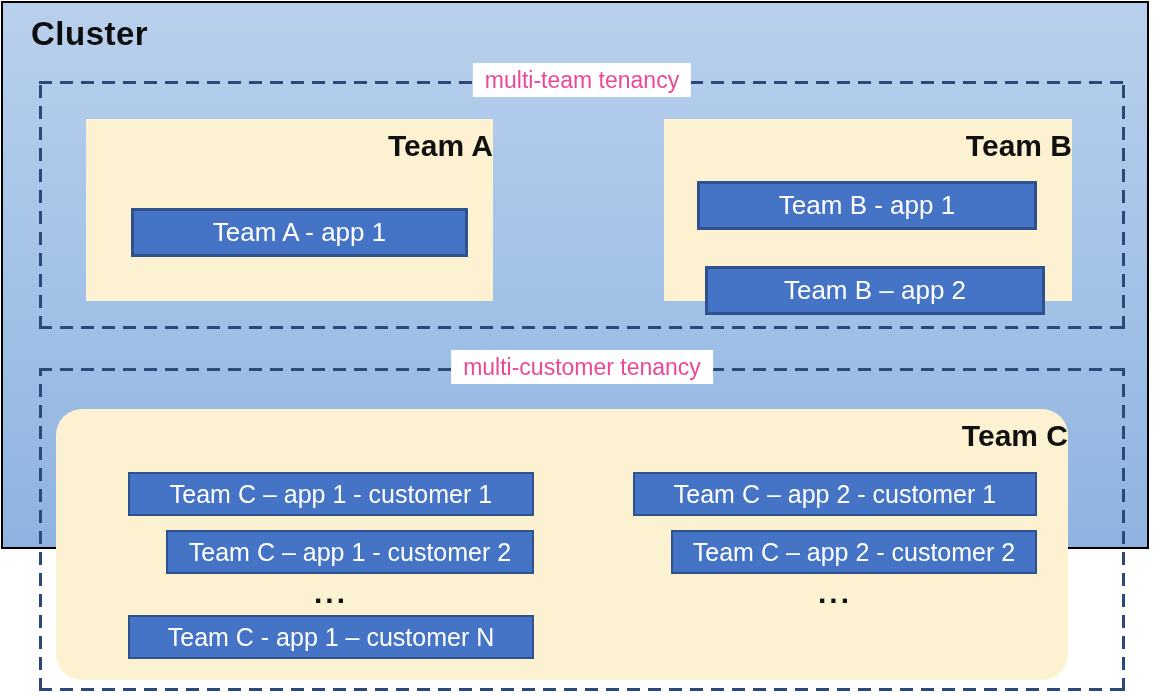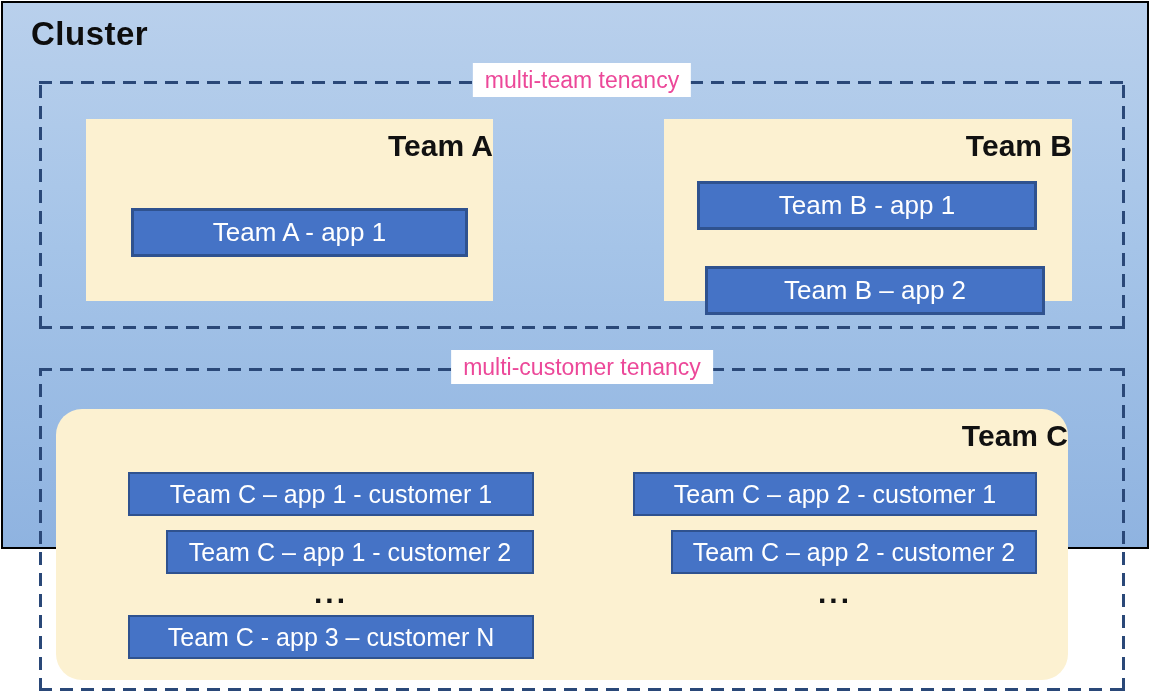--- a/index.html
+++ b/index.html
@@ -147,21 +147,21 @@
   <div class="zone zone-customer">
     <div class="zone-label">multi-customer tenancy</div>
 
     <div class="team-box team-c">
       <div class="team-title">Team C</div>
 
       <div class="c-col c-col-1">
         <div class="app-box c-app c-row-1">Team C – app 1 - customer 1</div>
         <div class="app-box c-app c-row-2">Team C – app 1 - customer 2</div>
         <div class="c-dots">...</div>
-        <div class="app-box c-app c-row-n">Team C - app 3 – customer N</div>
+        <div class="app-box c-app c-row-n">Team C - app 1 – customer N</div>
       </div>
 
       <div class="c-col c-col-2">
         <div class="app-box c-app c-row-1">Team C – app 2 - customer 1</div>
         <div class="app-box c-app c-row-2">Team C – app 2 - customer 2</div>
         <div class="c-dots">...</div>
       </div>
     </div>
   </div>
 </div>

